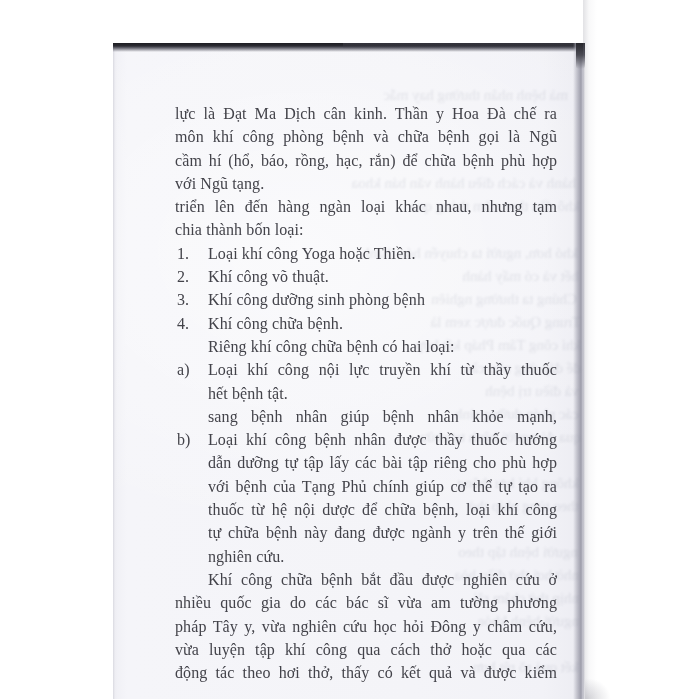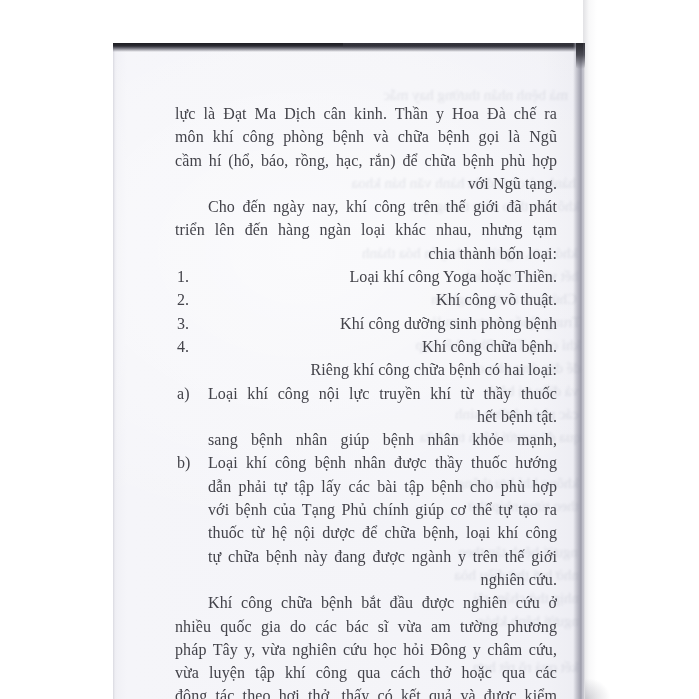--- a/index.html
+++ b/index.html
@@ -58,21 +58,21 @@
   }
   
   .text-column{
     position:absolute;left:62px;top:59px;width:382px;
     color:#43434a;
     font-size:16px;
     letter-spacing:.1px;
     z-index:3;
   }
   .line{position:relative;height:23.3px;line-height:23.3px;overflow:visible;white-space:nowrap;}
-  .line .txt{height:23.3px;line-height:23.3px;text-align:right;}
+  .line .txt{height:23.3px;line-height:23.3px;text-align:left;}
   .line.just{white-space:normal;}
   .line.just .txt{text-align:justify;text-align-last:justify;word-spacing:-.5px;overflow:hidden;}
   .line.ind .txt{margin-left:33px;}
   .line .marker{position:absolute;left:2px;top:0;line-height:23.3px;}
   
   .ghost-layer{position:absolute;left:0;top:0;width:470px;height:699px;z-index:1;overflow:hidden;}
   .ghost{
     position:absolute;height:20px;line-height:20px;
     color:#7d8294;font-size:15px;white-space:nowrap;overflow:hidden;
     transform:scaleX(-1);
@@ -116,24 +116,20 @@
     <div class="txt">môn khí công phòng bệnh và chữa bệnh gọi là Ngũ</div>
   </div>
         <div class="line just">
 
     <div class="txt">cầm hí (hổ, báo, rồng, hạc, rắn) để chữa bệnh phù hợp</div>
   </div>
         <div class="line">
 
     <div class="txt">với Ngũ tạng.</div>
   </div>
-        <div class="line just ind">
-
-    <div class="txt">Cho đến ngày nay, khí công trên thế giới đã phát</div>
-  </div>
         <div class="line just">
 
     <div class="txt">triển lên đến hàng ngàn loại khác nhau, nhưng tạm</div>
   </div>
         <div class="line">
 
     <div class="txt">chia thành bốn loại:</div>
   </div>
         <div class="line ind">
     <span class="marker">1.</span>
@@ -166,21 +162,21 @@
         <div class="line just ind">
 
     <div class="txt">sang bệnh nhân giúp bệnh nhân khỏe mạnh,</div>
   </div>
         <div class="line just ind">
     <span class="marker">b)</span>
     <div class="txt">Loại khí công bệnh nhân được thầy thuốc hướng</div>
   </div>
         <div class="line just ind">
 
-    <div class="txt">dẫn phải tự tập lấy các bài tập bệnh cho phù hợp</div>
+    <div class="txt">dẫn dưỡng tự tập lấy các bài tập riêng cho phù hợp</div>
   </div>
         <div class="line just ind">
 
     <div class="txt">với bệnh của Tạng Phủ chính giúp cơ thể tự tạo ra</div>
   </div>
         <div class="line just ind">
 
     <div class="txt">thuốc từ hệ nội dược để chữa bệnh, loại khí công</div>
   </div>
         <div class="line just ind">

